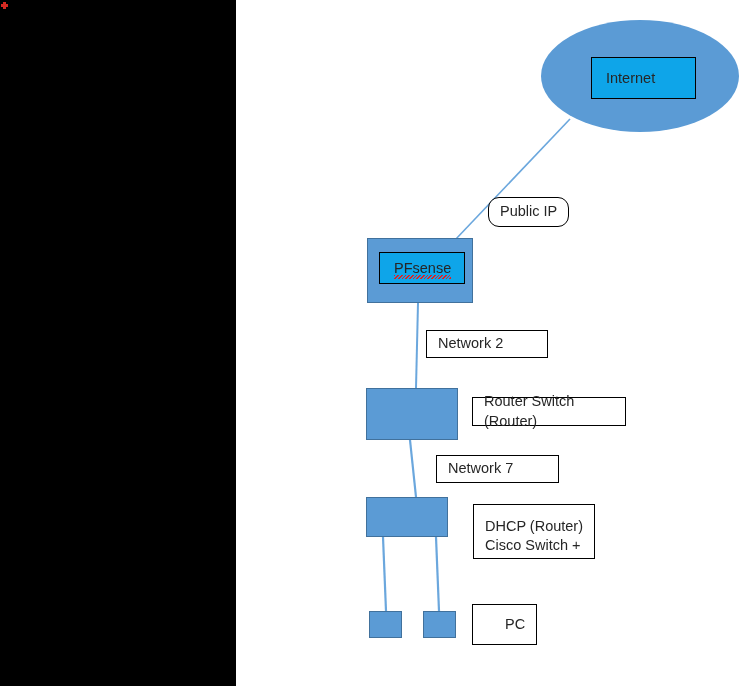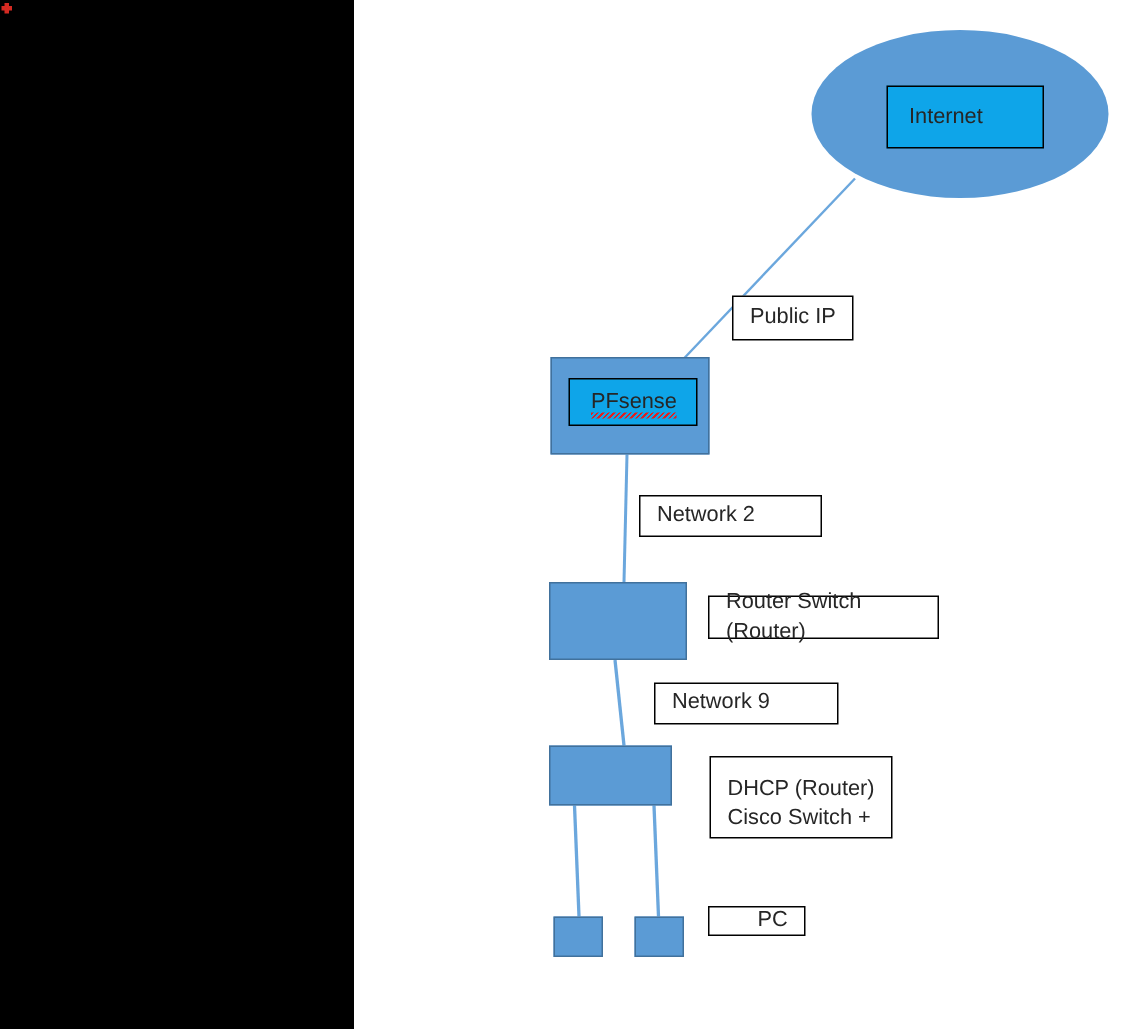--- a/index.html
+++ b/index.html
@@ -130,48 +130,48 @@
       <line x1="410" y1="440" x2="416" y2="497" stroke="#6ba7dd" stroke-width="2.2"></line>
       <line x1="383" y1="537" x2="386" y2="611" stroke="#6ba7dd" stroke-width="2.2"></line>
       <line x1="436" y1="537" x2="439" y2="611" stroke="#6ba7dd" stroke-width="2.2"></line>
     </svg>
 
     <div class="ellipse-node" style="left:541px; top:20px; width:198px; height:112px;"></div>
     <div class="inner-label" style="left:591px; top:57px; width:105px; height:42px;">
       <span>Internet</span>
     </div>
 
-    <div class="callout" style="left:488px; top:197px; width:81px; height:30px;">
+    <div class="callout" style="left:488px; top:197px; width:81px; height:30px;border-radius:11px;">
       <span>Public IP</span>
     </div>
 
     <div class="node" style="left:367px; top:238px; width:106px; height:65px;"></div>
     <div class="inner-label" style="left:379px; top:252px; width:86px; height:32px;text-align:center;">
       <span class="misspelled">PFsense</span>
     </div>
 
     <div class="callout" style="left:426px; top:330px; width:122px; height:28px;">
       <span>Network 2</span>
     </div>
 
     <div class="node" style="left:366px; top:388px; width:92px; height:52px;"></div>
     <div class="callout" style="left:472px; top:397px; width:154px; height:29px;">
       <span>Router Switch (Router)</span>
     </div>
 
     <div class="callout" style="left:436px; top:455px; width:123px; height:28px;">
-      <span>Network 9</span>
+      <span>Network 7</span>
     </div>
 
     <div class="node" style="left:366px; top:497px; width:82px; height:40px;"></div>
     <div class="callout two-line" style="left:473px; top:504px; width:122px; height:55px; padding-left:11px;">
       <span>DHCP (Router)</span>
       <span>Cisco Switch +</span>
     </div>
 
     <div class="node" style="left:369px; top:611px; width:33px; height:27px;"></div>
     <div class="node" style="left:423px; top:611px; width:33px; height:27px;"></div>
-    <div class="callout" style="left:472px; top:604px; width:65px; height:20px;padding-left:32px;">
+    <div class="callout" style="left:472px; top:604px; width:65px; height:41px;padding-left:32px;">
       <span>PC</span>
     </div>
 
   </div>
 </div>
 
 </body></html>

